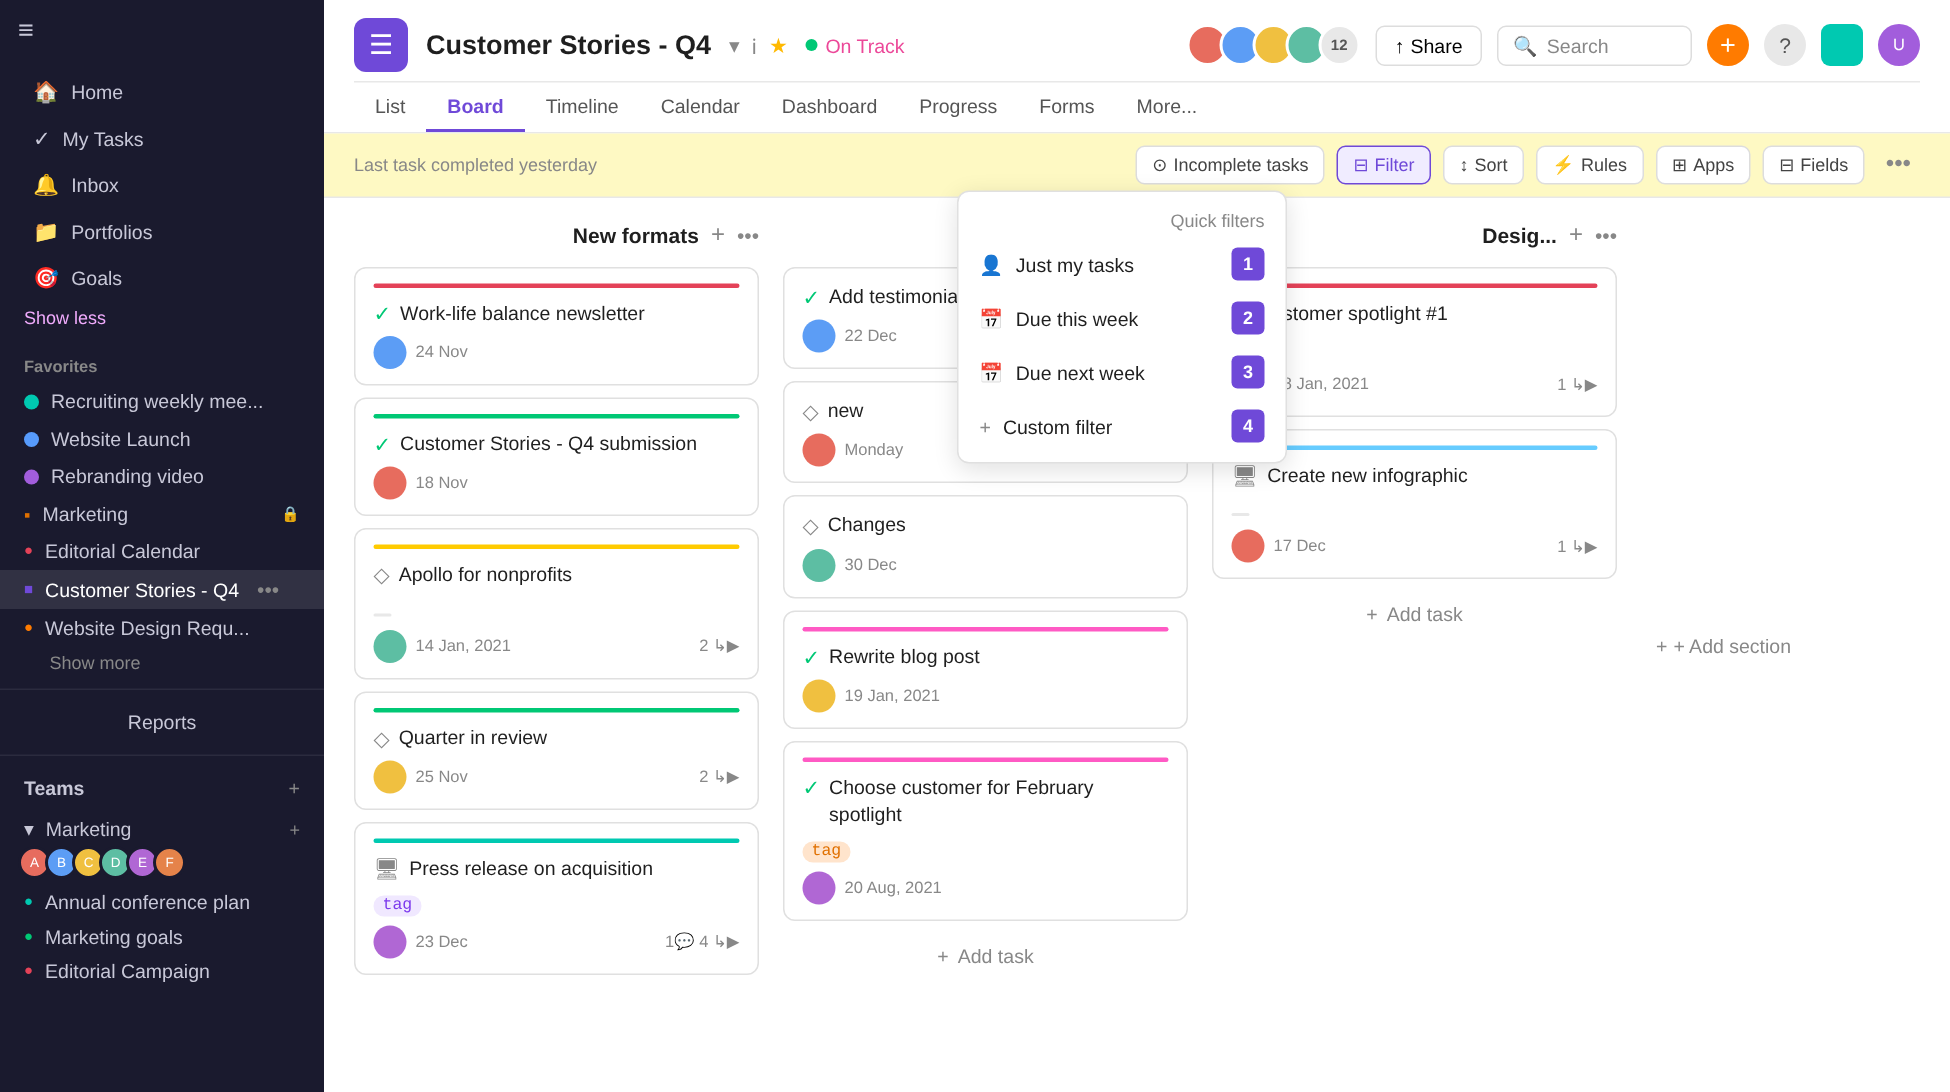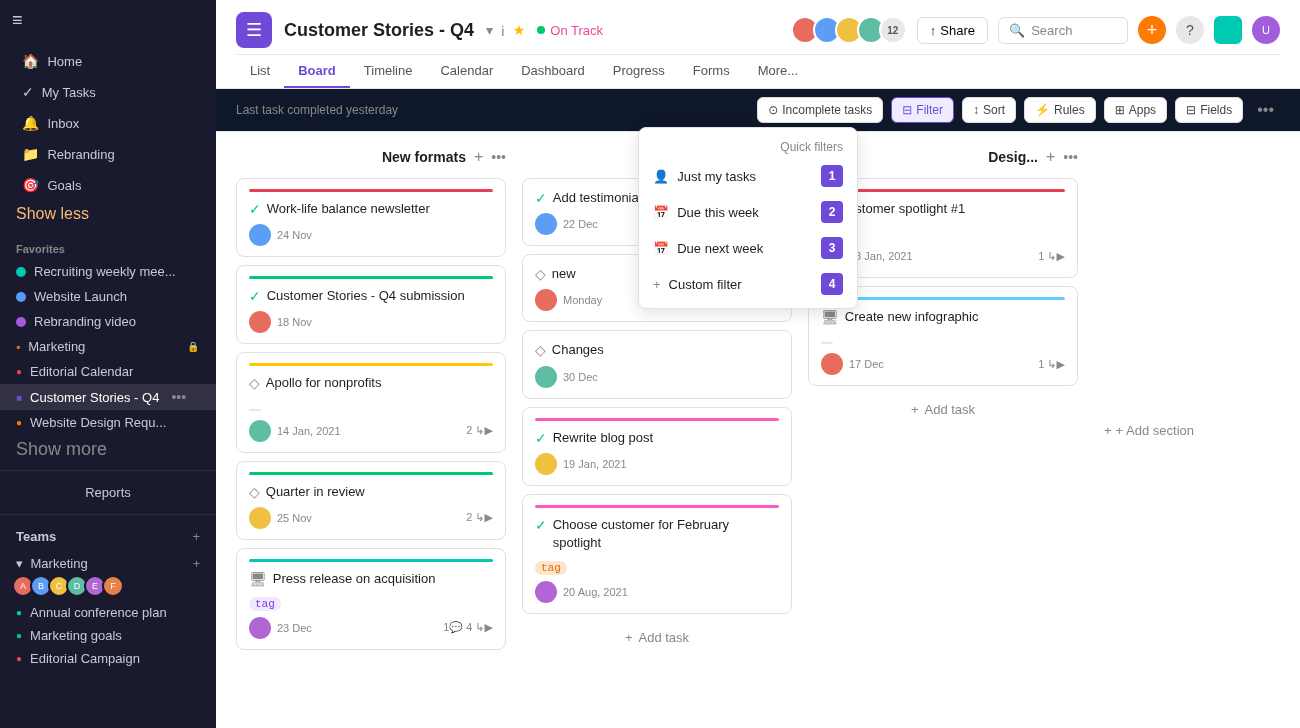--- a/index.html
+++ b/index.html
@@ -7,32 +7,32 @@
 
     
     #sidebar {
       width: 216px; min-width: 216px; background: #1a1a2e; color: #c8c8d8; display: flex; flex-direction: column; height: 100%; overflow-y: auto;
     }
     .sidebar-top { padding: 10px 12px; display: flex; align-items: center; justify-content: space-between; }
     .sidebar-menu-icon { color: #c8c8d8; font-size: 18px; cursor: pointer; }
     .sidebar-nav { padding: 4px 0; }
     .sidebar-nav-item { display: flex; align-items: center; gap: 8px; padding: 7px 16px; cursor: pointer; border-radius: 6px; margin: 1px 6px; color: #c8c8d8; font-size: 13px; }
     .sidebar-nav-item .icon { font-size: 14px; }
-    .show-less-btn { font-size: 16px; color: #fdba74; padding: 4px 16px; cursor: pointer; }
+    .show-less-btn { font-size: 12px; color: #f0abfc; padding: 4px 16px; cursor: pointer; }
     .sidebar-section-title { font-size: 11px; color: #888; padding: 12px 16px 4px; text-transform: none; font-weight: 600; }
     .sidebar-favorite { display: flex; align-items: center; gap: 8px; padding: 5px 16px; cursor: pointer; font-size: 13px; color: #c8c8d8; }
     .dot { width: 10px; height: 10px; border-radius: 50%; flex-shrink: 0; }
     .dot-teal { background: #00c9b1; }
     .dot-blue { background: #579bfc; }
     .dot-purple { background: #a25ddc; }
     .sidebar-fav-row { display: flex; align-items: center; gap: 8px; padding: 5px 16px; cursor: pointer; font-size: 13px; color: #c8c8d8; position: relative; }
     .lock-icon { font-size: 10px; color: #888; margin-left: auto; }
     .sidebar-fav-row.active-item { background: rgba(255,255,255,0.1); color: #fff; }
     .sidebar-fav-row .three-dots { color: #888; font-size: 14px; margin-left: 4px; }
-    .show-more-btn { font-size: 18px; color: #888; padding: 4px 16px; cursor: pointer; }
+    .show-more-btn { font-size: 12px; color: #888; padding: 4px 16px; cursor: pointer; margin-left: 17px; }
     .sidebar-divider { border: none; border-top: 1px solid rgba(255,255,255,0.08); margin: 6px 0; }
     .sidebar-reports { padding: 8px 16px; font-size: 13px; color: #c8c8d8; cursor: pointer; text-align: center; }
     .teams-header { display: flex; align-items: center; justify-content: space-between; padding: 8px 16px; }
     .teams-label { font-size: 13px; color: #c8c8d8; font-weight: 600; }
     .teams-add { color: #888; cursor: pointer; }
     .team-item { display: flex; align-items: center; gap: 8px; padding: 4px 16px; cursor: pointer; font-size: 13px; color: #c8c8d8; }
     .avatar-row { display: flex; margin-left: 16px; margin-bottom: 4px; }
     .avatar-small { width: 22px; height: 22px; border-radius: 50%; border: 2px solid #1a1a2e; margin-left: -4px; font-size: 9px; display: flex; align-items: center; justify-content: center; color: #fff; }
     .av1 { background: #e76c5e; }
     .av2 { background: #5c9df5; }
@@ -66,21 +66,21 @@
     .help-btn { width: 28px; height: 28px; border-radius: 50%; background: #e8e8e8; display: flex; align-items: center; justify-content: center; cursor: pointer; font-size: 14px; color: #555; }
     .teal-btn { background: #00c9b1; width: 28px; height: 28px; border-radius: 6px; }
     .user-avatar { width: 28px; height: 28px; border-radius: 50%; background: #a25ddc; display: flex; align-items: center; justify-content: center; color: #fff; font-size: 11px; cursor: pointer; }
 
     
     .nav-tabs { display: flex; align-items: center; gap: 0; border-top: 1px solid #e8e8e8; }
     .nav-tab { padding: 8px 14px; font-size: 13px; color: #555; cursor: pointer; border-bottom: 2px solid transparent; }
     .nav-tab.active { color: #6f49d8; border-bottom: 2px solid #6f49d8; font-weight: 600; }
 
     
-    #toolbar { display: flex; align-items: center; gap: 8px; padding: 8px 20px; border-bottom: 1px solid #e8e8e8; background: #0f172a; position: relative; text-align: right; }
+    #toolbar { display: flex; align-items: center; gap: 8px; padding: 8px 20px; border-bottom: 1px solid #e8e8e8; background: #fef9c3; position: relative; text-align: right; }
     .toolbar-status { font-size: 12px; color: #888; margin-right: auto; }
     .toolbar-btn { display: flex; align-items: center; gap: 4px; padding: 5px 10px; border-radius: 6px; border: 1px solid #ddd; font-size: 12px; color: #444; cursor: pointer; background: #fff; }
     .toolbar-btn.active-filter { background: #f0ecff; border-color: #6f49d8; color: #6f49d8; }
     .toolbar-more { font-size: 16px; color: #888; cursor: pointer; padding: 4px 6px; }
 
     
     #board { flex: 1; overflow-x: auto; overflow-y: hidden; display: flex; padding: 16px 20px; gap: 16px; background: #fff; }
     .column { min-width: 270px; max-width: 270px; display: flex; flex-direction: column; gap: 8px; }
     .col-header { display: flex; align-items: center; gap: 8px; margin-bottom: 4px; text-align: right; }
     .col-title { font-size: 14px; font-weight: 600; color: #1f1f1f; flex: 1; }
@@ -157,21 +157,21 @@
     <div class="sidebar-nav-item">
       <span class="icon">✓</span>
       <span>My Tasks</span>
     </div>
     <div class="sidebar-nav-item">
       <span class="icon">🔔</span>
       <span>Inbox</span>
     </div>
     <div class="sidebar-nav-item">
       <span class="icon">📁</span>
-      <span>Rebranding</span>
+      <span>Portfolios</span>
     </div>
     <div class="sidebar-nav-item">
       <span class="icon">🎯</span>
       <span>Goals</span>
     </div>
     <div class="show-less-btn">Show less</div>
   </div>
 
   <div class="sidebar-section-title">Favorites</div>
 

